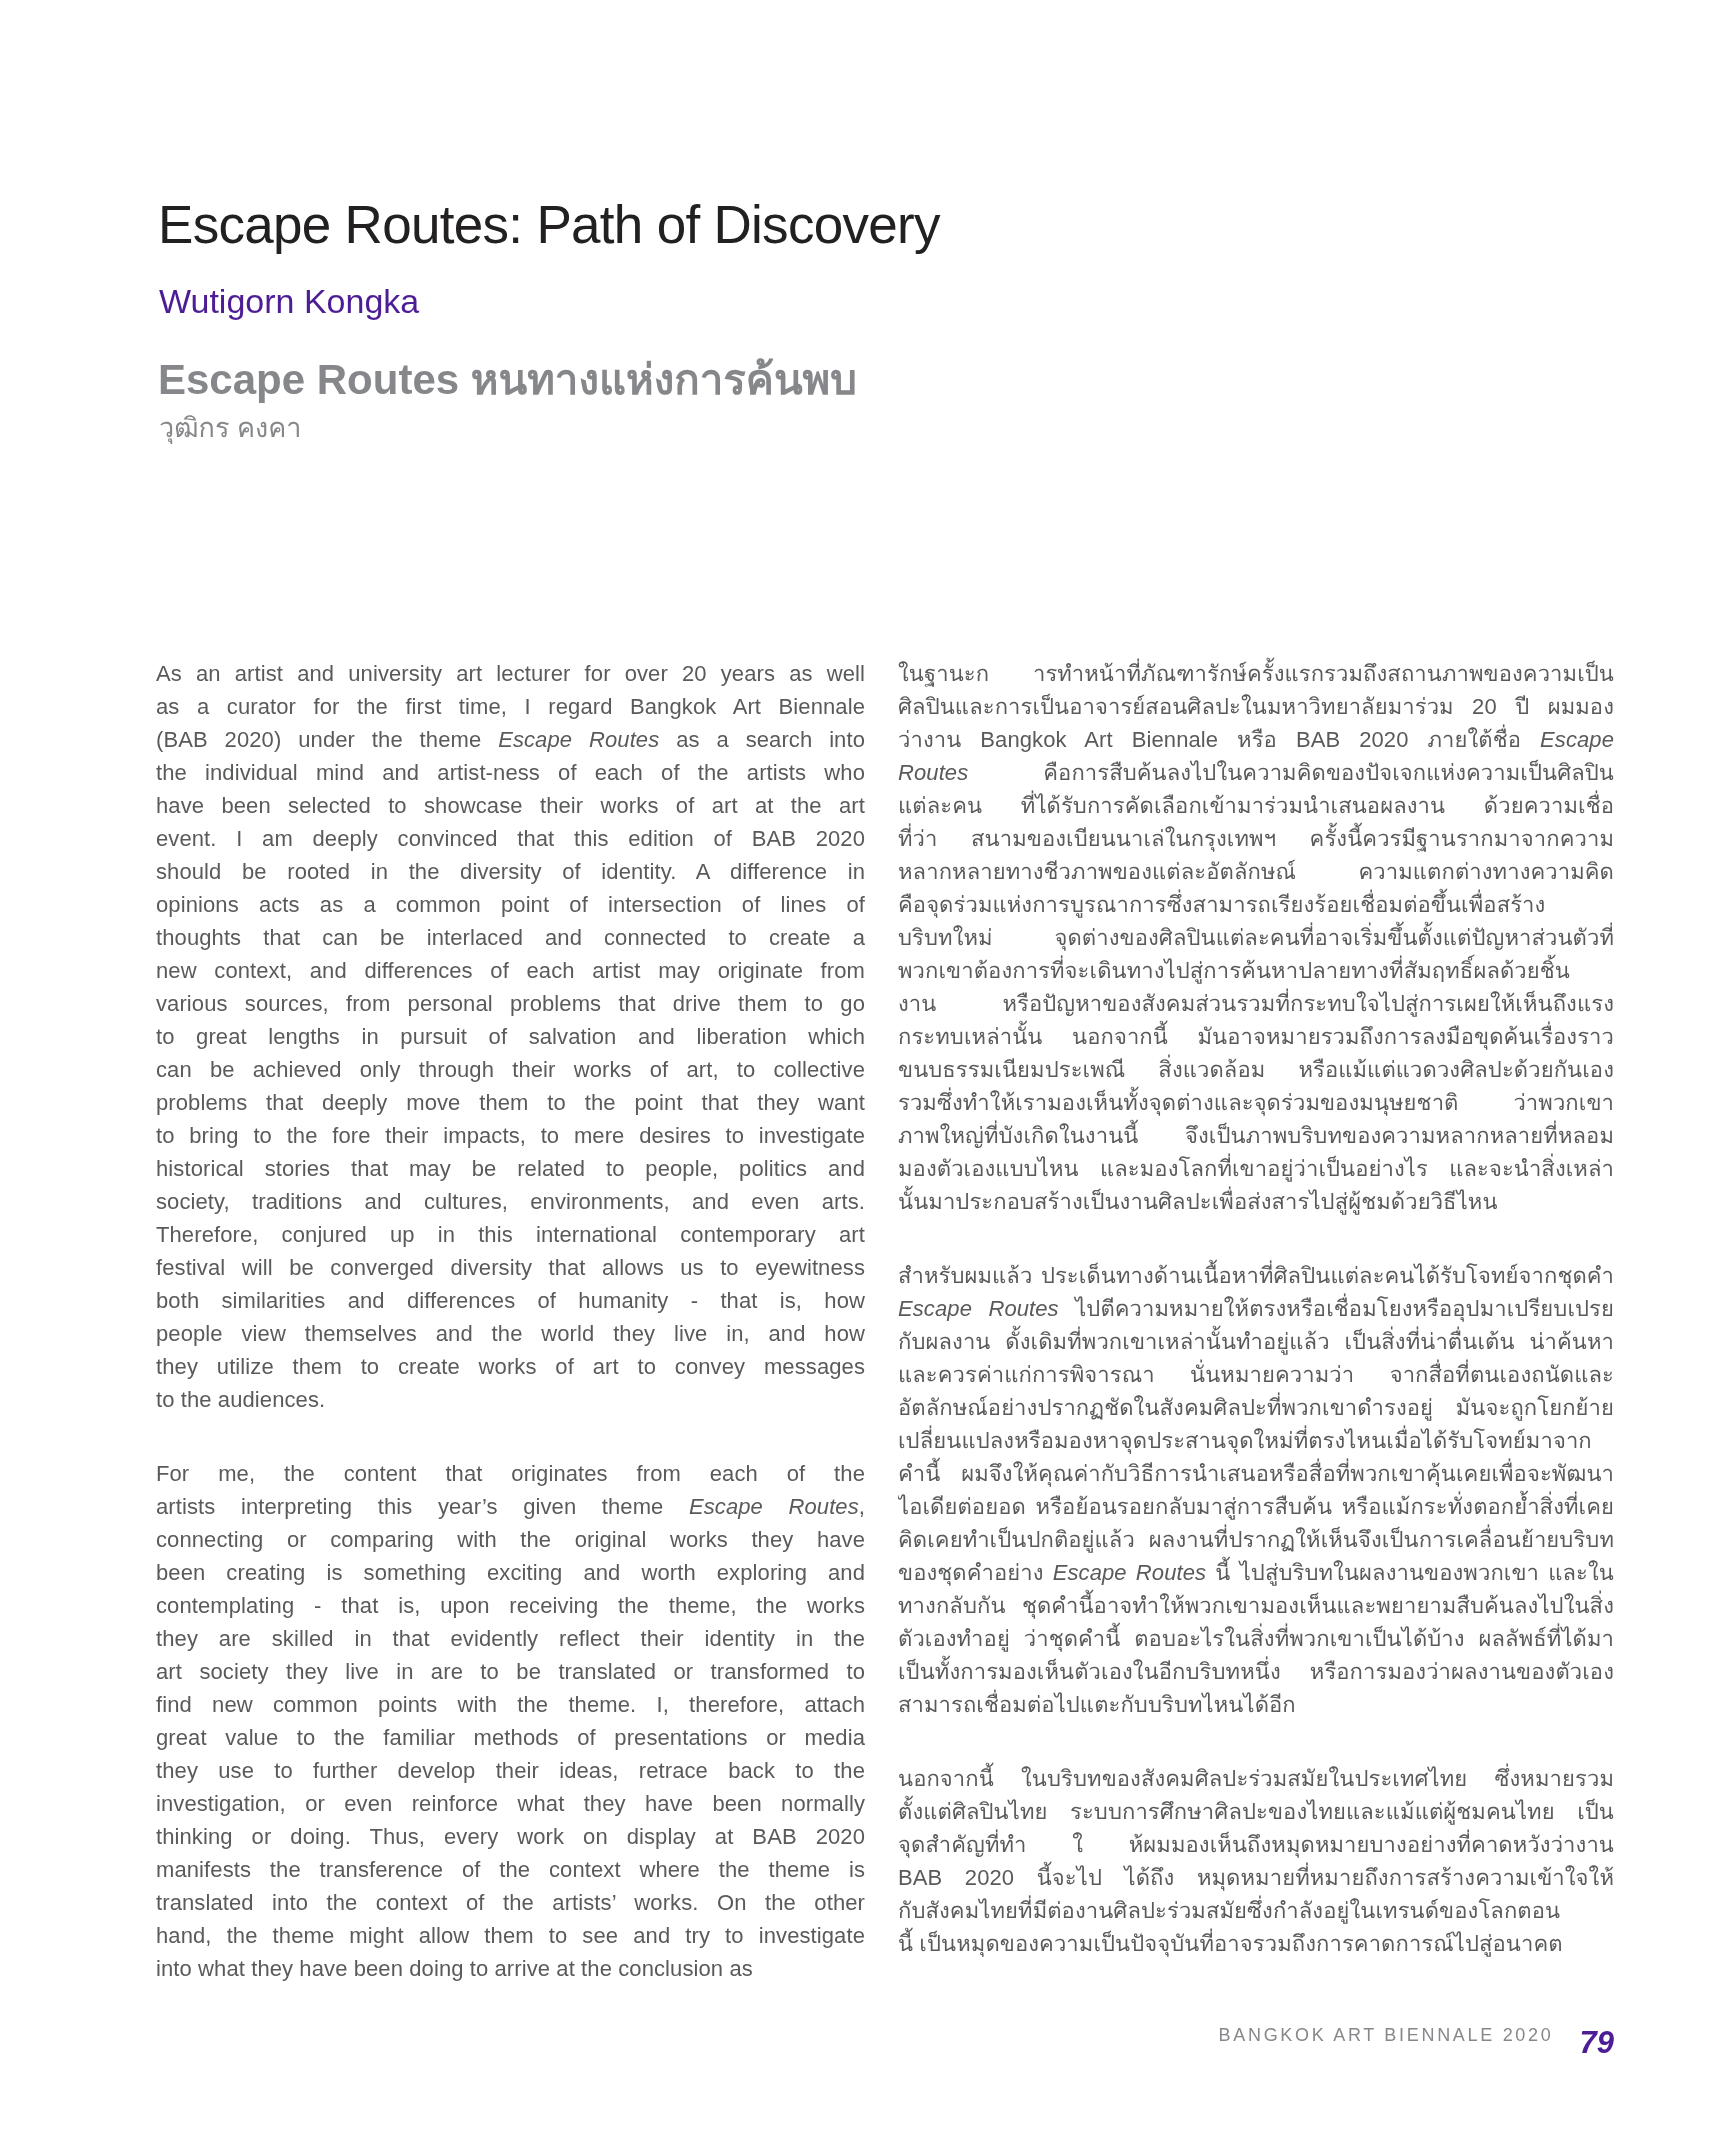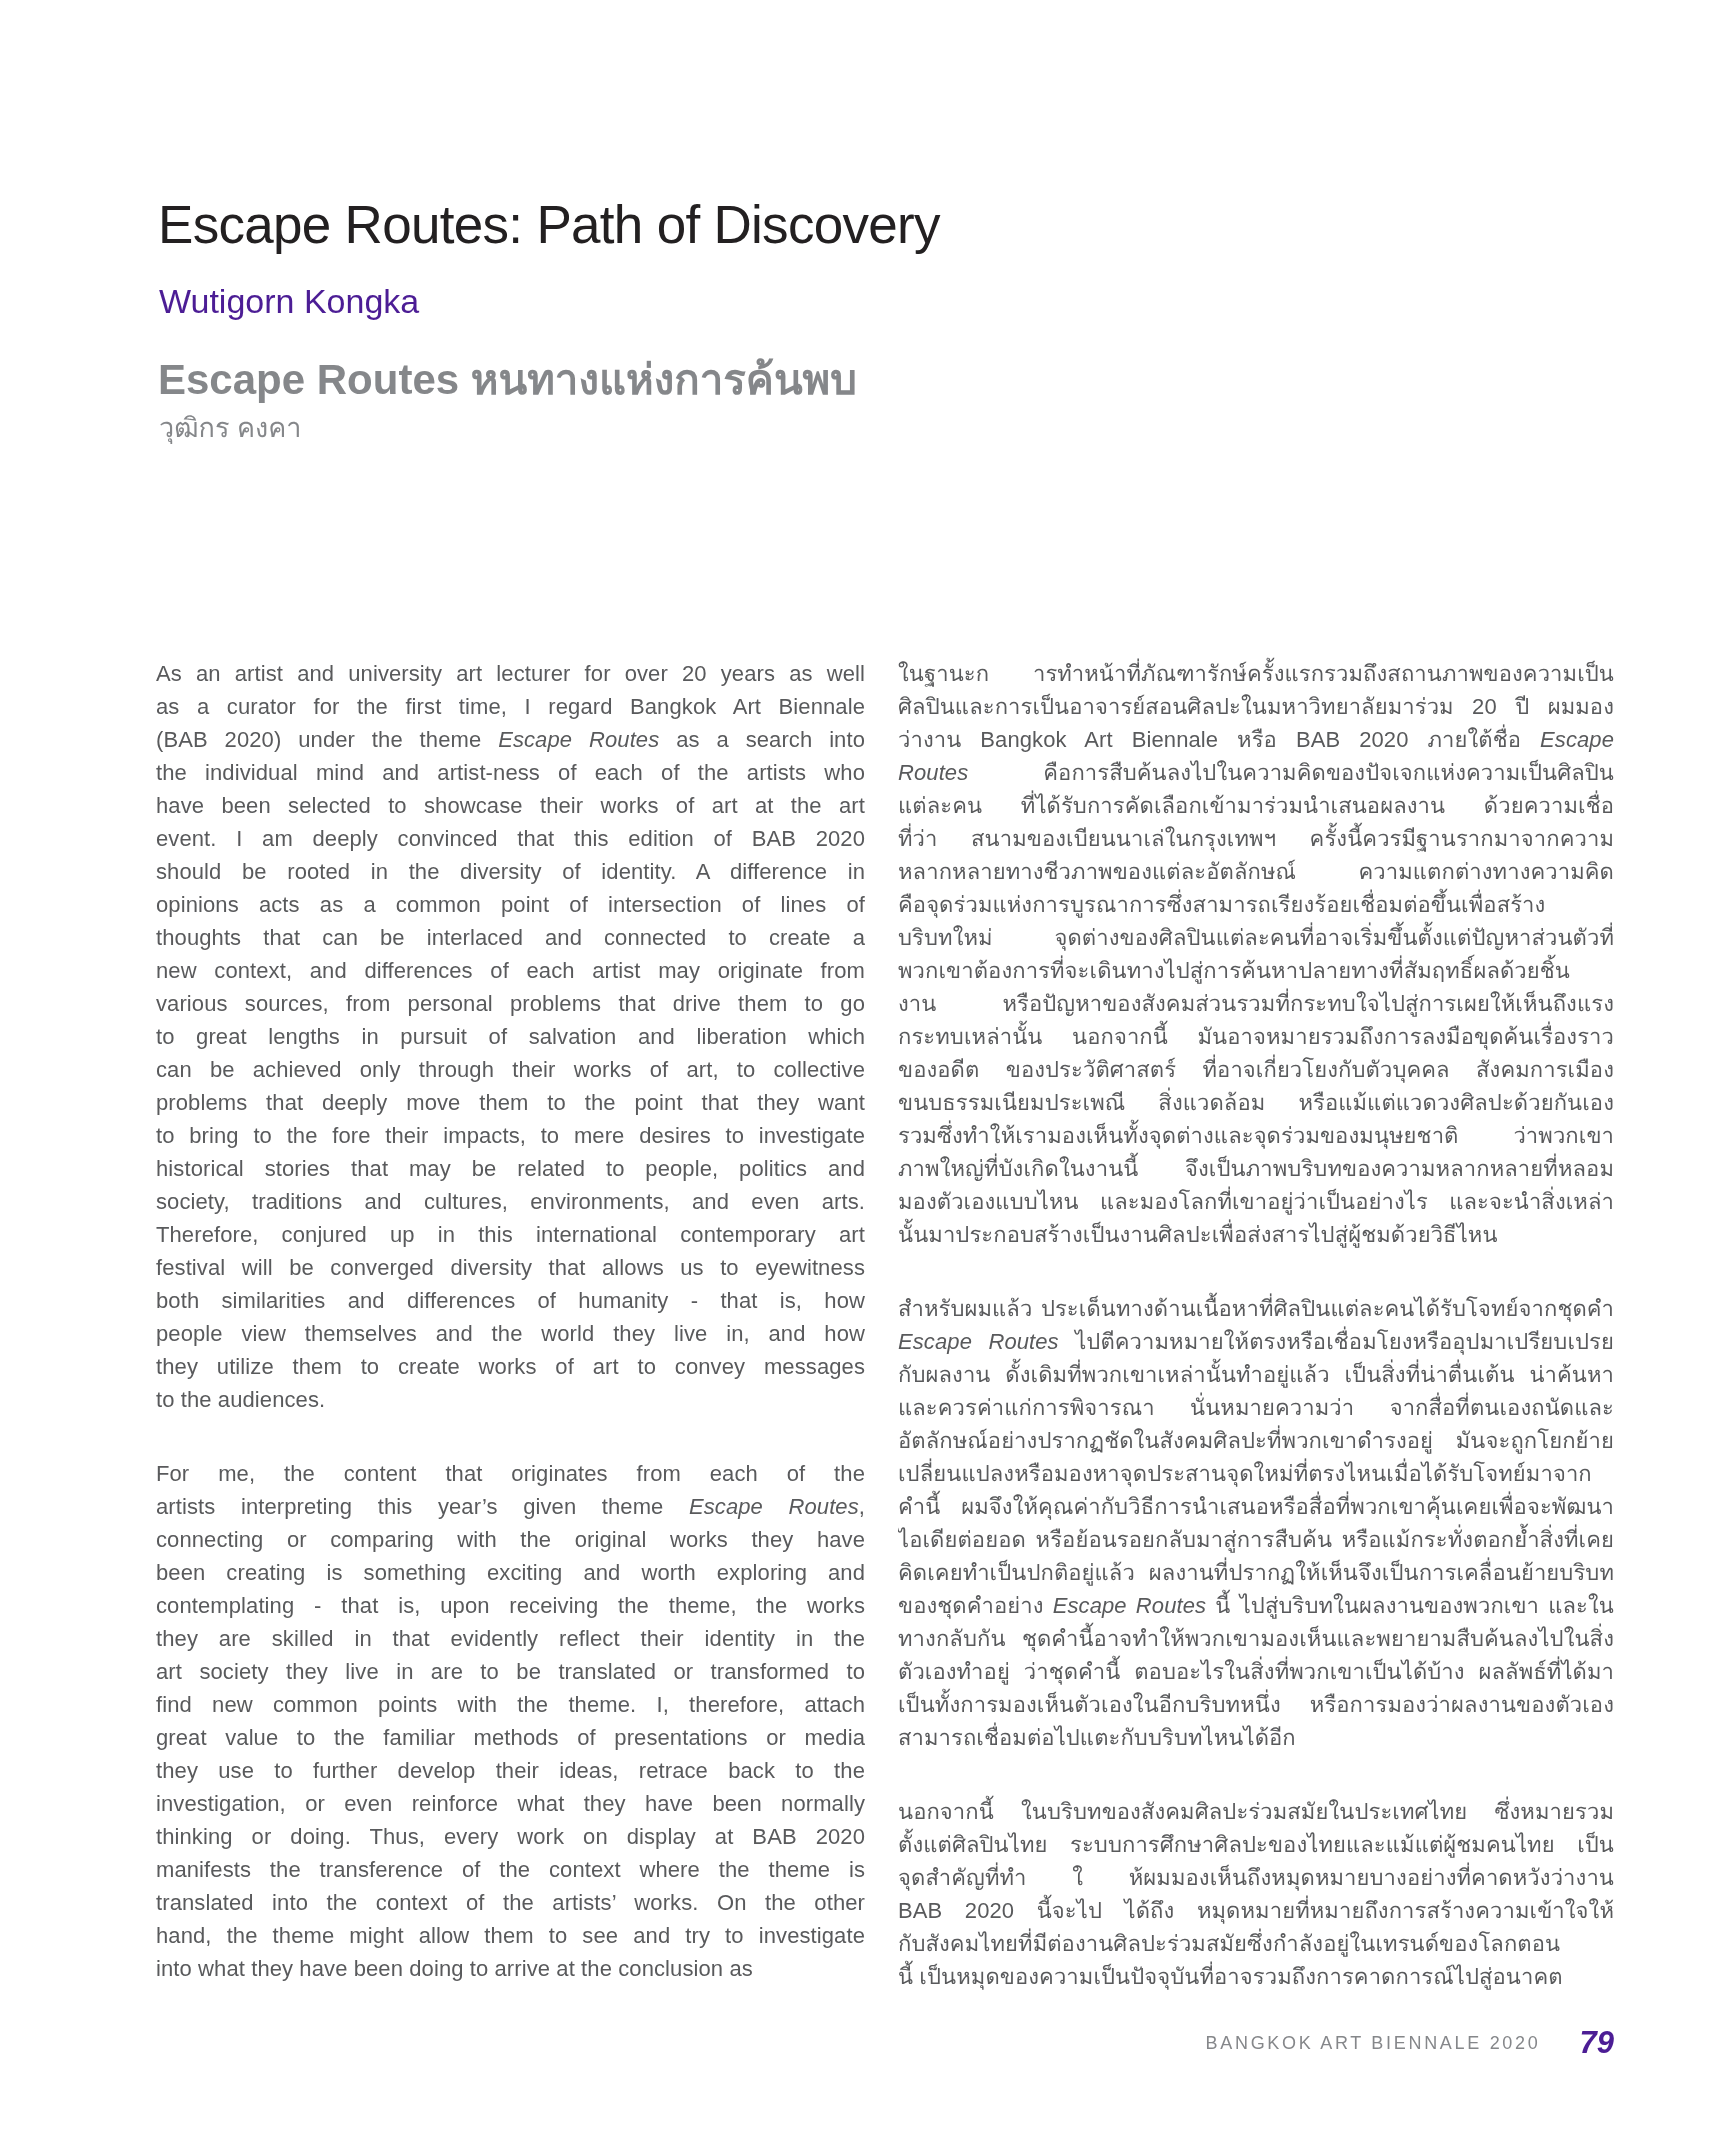--- a/index.html
+++ b/index.html
@@ -67,22 +67,22 @@
     text-align-last: justify;
     letter-spacing: 0.1px;
   }
   .line.last { text-align-last: left; }
   .line em { font-style: italic; }
   .footer {
     position: absolute;
     right: 117px;
     top: 2025px;
     display: flex;
-    align-items: center;
-    gap: 39px;
+    align-items: flex-start;
+    gap: 26px;
   }
   .footer-label {
     color: #85878a;
     font-size: 18px;
     letter-spacing: 2.7px;
     white-space: nowrap;
   }
   .page-number {
     color: #4c1d95;
     font-size: 31px;
@@ -158,21 +158,20 @@
         <div class="line">ว่างาน Bangkok Art Biennale หรือ BAB 2020 ภายใต้ชื่อ <em>Escape</em></div>
         <div class="line"><em>Routes</em> คือการสืบค้นลงไปในความคิดของปัจเจกแห่งความเป็นศิลปิน</div>
         <div class="line">แต่ละคน ที่ได้รับการคัดเลือกเข้ามาร่วมนำเสนอผลงาน ด้วยความเชื่อ</div>
         <div class="line">ที่ว่า สนามของเบียนนาเล่ในกรุงเทพฯ ครั้งนี้ควรมีฐานรากมาจากความ</div>
         <div class="line">หลากหลายทางชีวภาพของแต่ละอัตลักษณ์ ความแตกต่างทางความคิด</div>
         <div class="line">คือจุดร่วมแห่งการบูรณาการซึ่งสามารถเรียงร้อยเชื่อมต่อขึ้นเพื่อสร้าง</div>
         <div class="line">บริบทใหม่ จุดต่างของศิลปินแต่ละคนที่อาจเริ่มขึ้นตั้งแต่ปัญหาส่วนตัวที่</div>
         <div class="line">พวกเขาต้องการที่จะเดินทางไปสู่การค้นหาปลายทางที่สัมฤทธิ์ผลด้วยชิ้น</div>
         <div class="line">งาน หรือปัญหาของสังคมส่วนรวมที่กระทบใจไปสู่การเผยให้เห็นถึงแรง</div>
         <div class="line">กระทบเหล่านั้น นอกจากนี้ มันอาจหมายรวมถึงการลงมือขุดค้นเรื่องราว</div>
-        <div class="line">ของอดีต ของประวัติศาสตร์ ที่อาจเกี่ยวโยงกับตัวบุคคล สังคมการเมือง</div>
         <div class="line">ขนบธรรมเนียมประเพณี สิ่งแวดล้อม หรือแม้แต่แวดวงศิลปะด้วยกันเอง</div>
         <div class="line">รวมซึ่งทำให้เรามองเห็นทั้งจุดต่างและจุดร่วมของมนุษยชาติ ว่าพวกเขา</div>
         <div class="line">ภาพใหญ่ที่บังเกิดในงานนี้ จึงเป็นภาพบริบทของความหลากหลายที่หลอม</div>
         <div class="line">มองตัวเองแบบไหน และมองโลกที่เขาอยู่ว่าเป็นอย่างไร และจะนำสิ่งเหล่า</div>
         <div class="line last">นั้นมาประกอบสร้างเป็นงานศิลปะเพื่อส่งสารไปสู่ผู้ชมด้วยวิธีไหน</div>
       </div>
       <div class="para-gap"></div>
       <div class="para">
         <div class="line">สำหรับผมแล้ว ประเด็นทางด้านเนื้อหาที่ศิลปินแต่ละคนได้รับโจทย์จากชุดคำว่า</div>
         <div class="line"><em>Escape Routes</em> ไปตีความหมายให้ตรงหรือเชื่อมโยงหรืออุปมาเปรียบเปรย</div>

